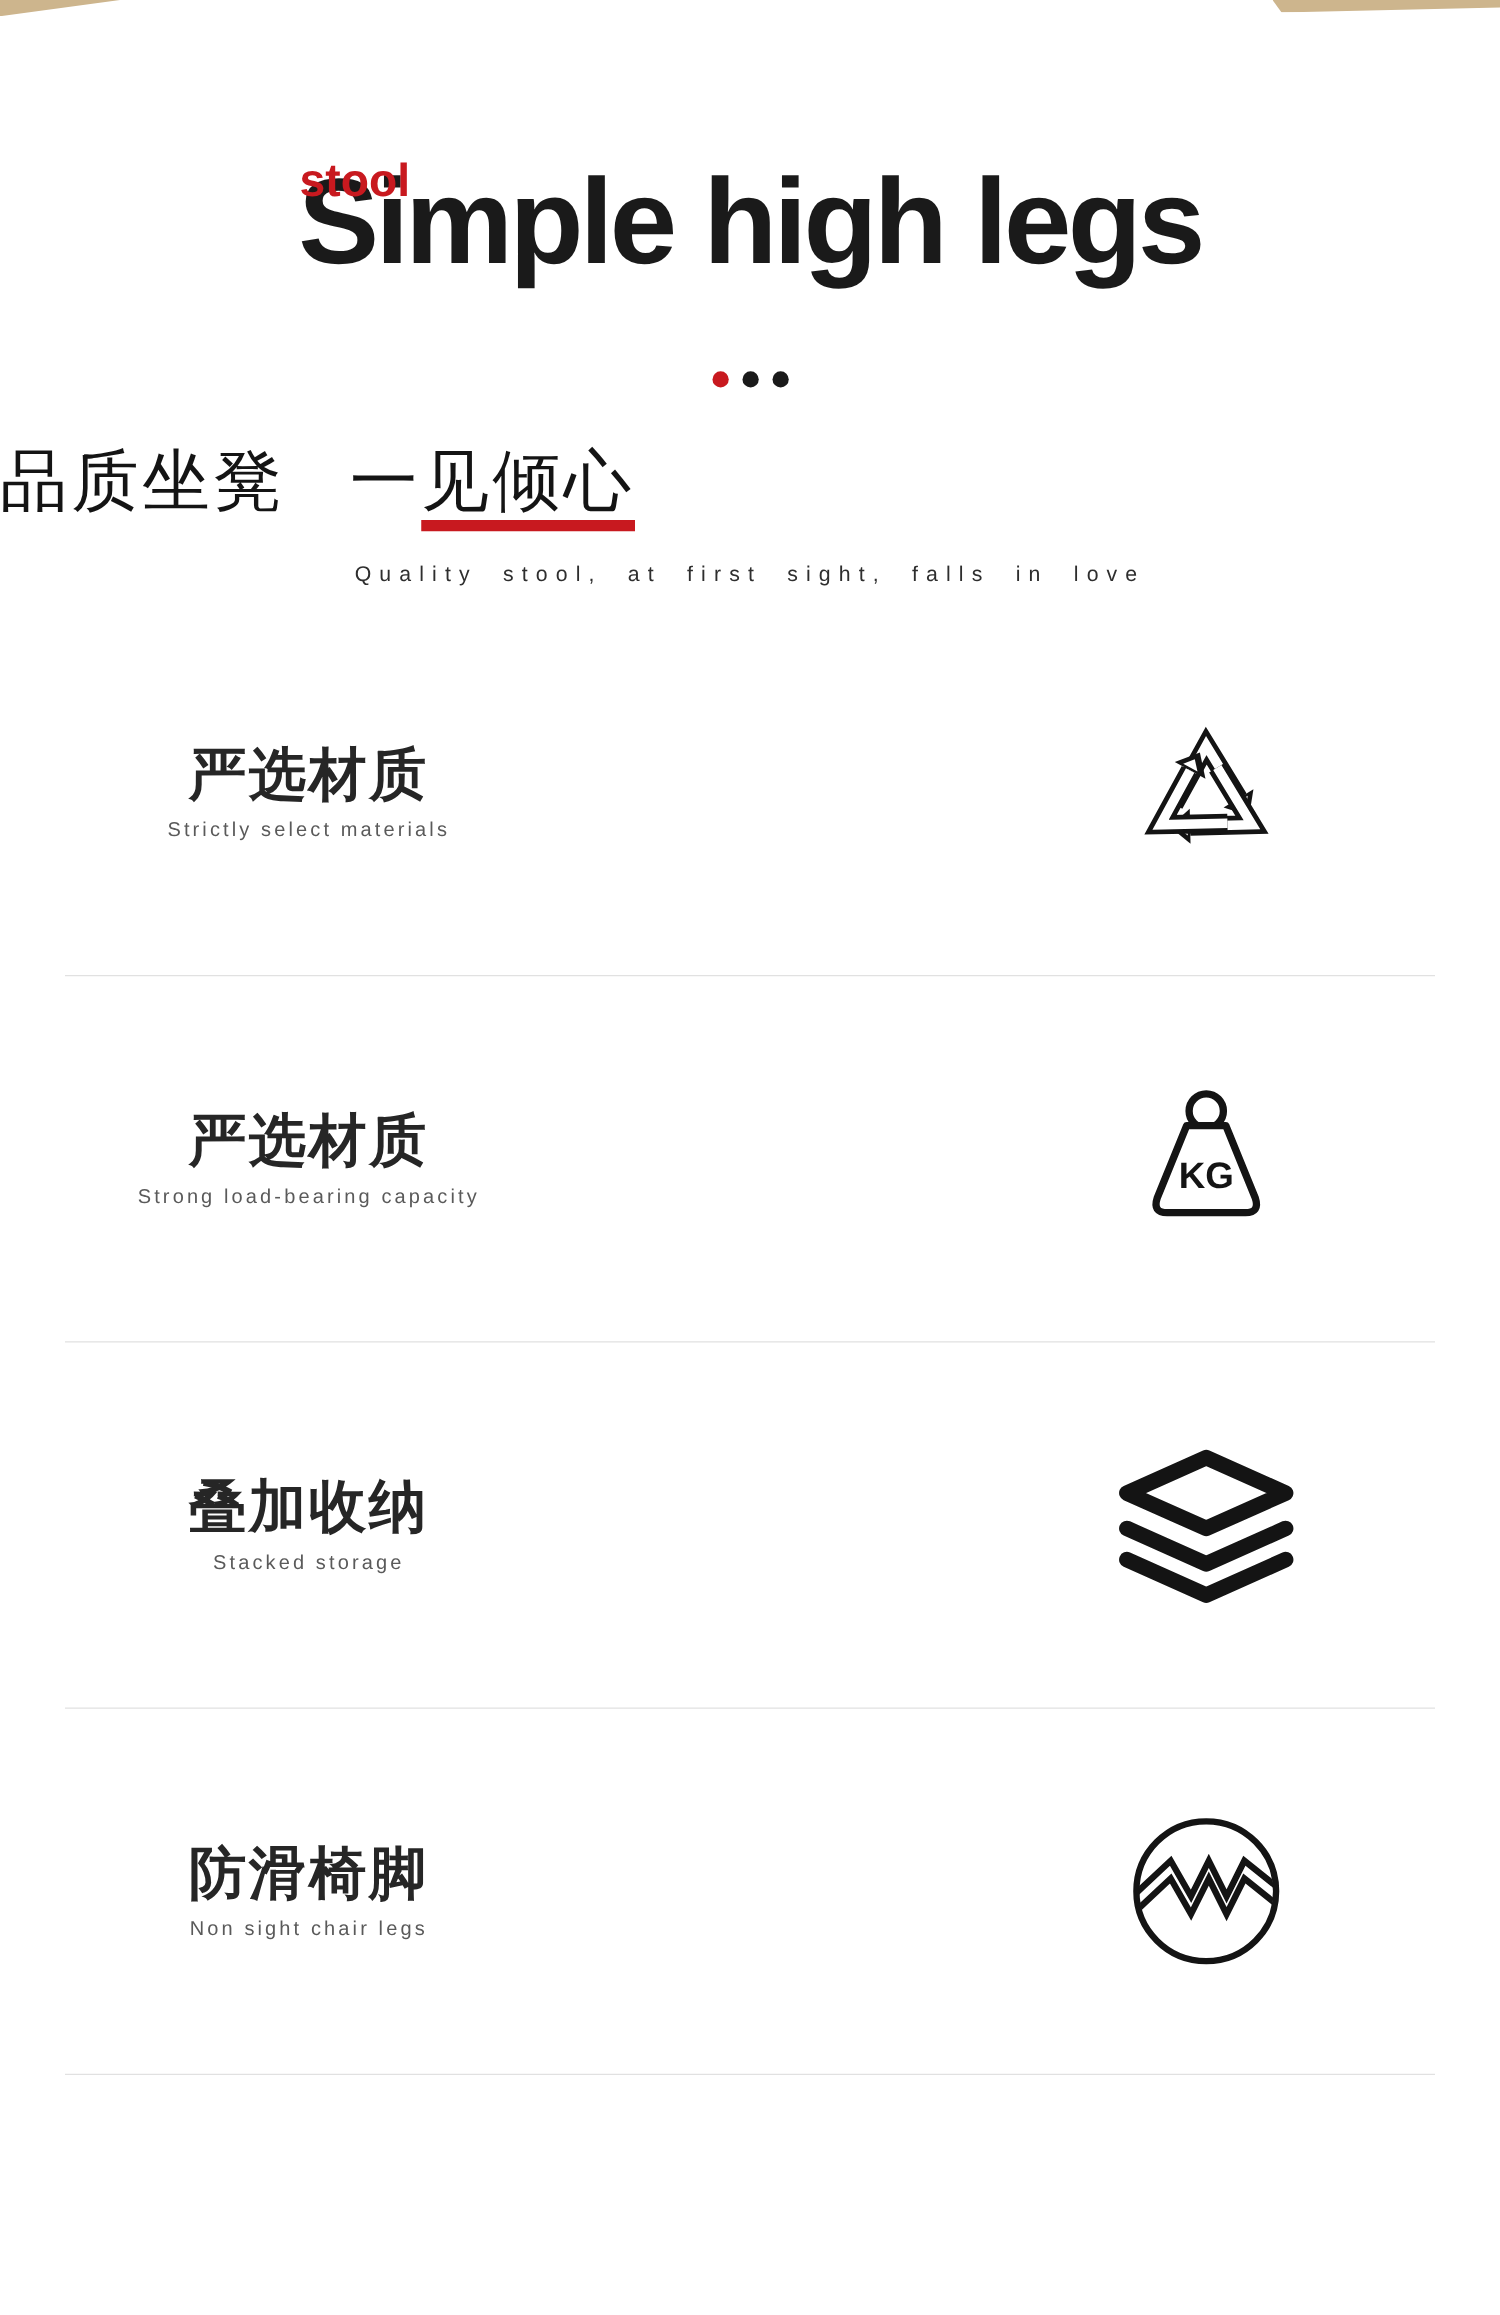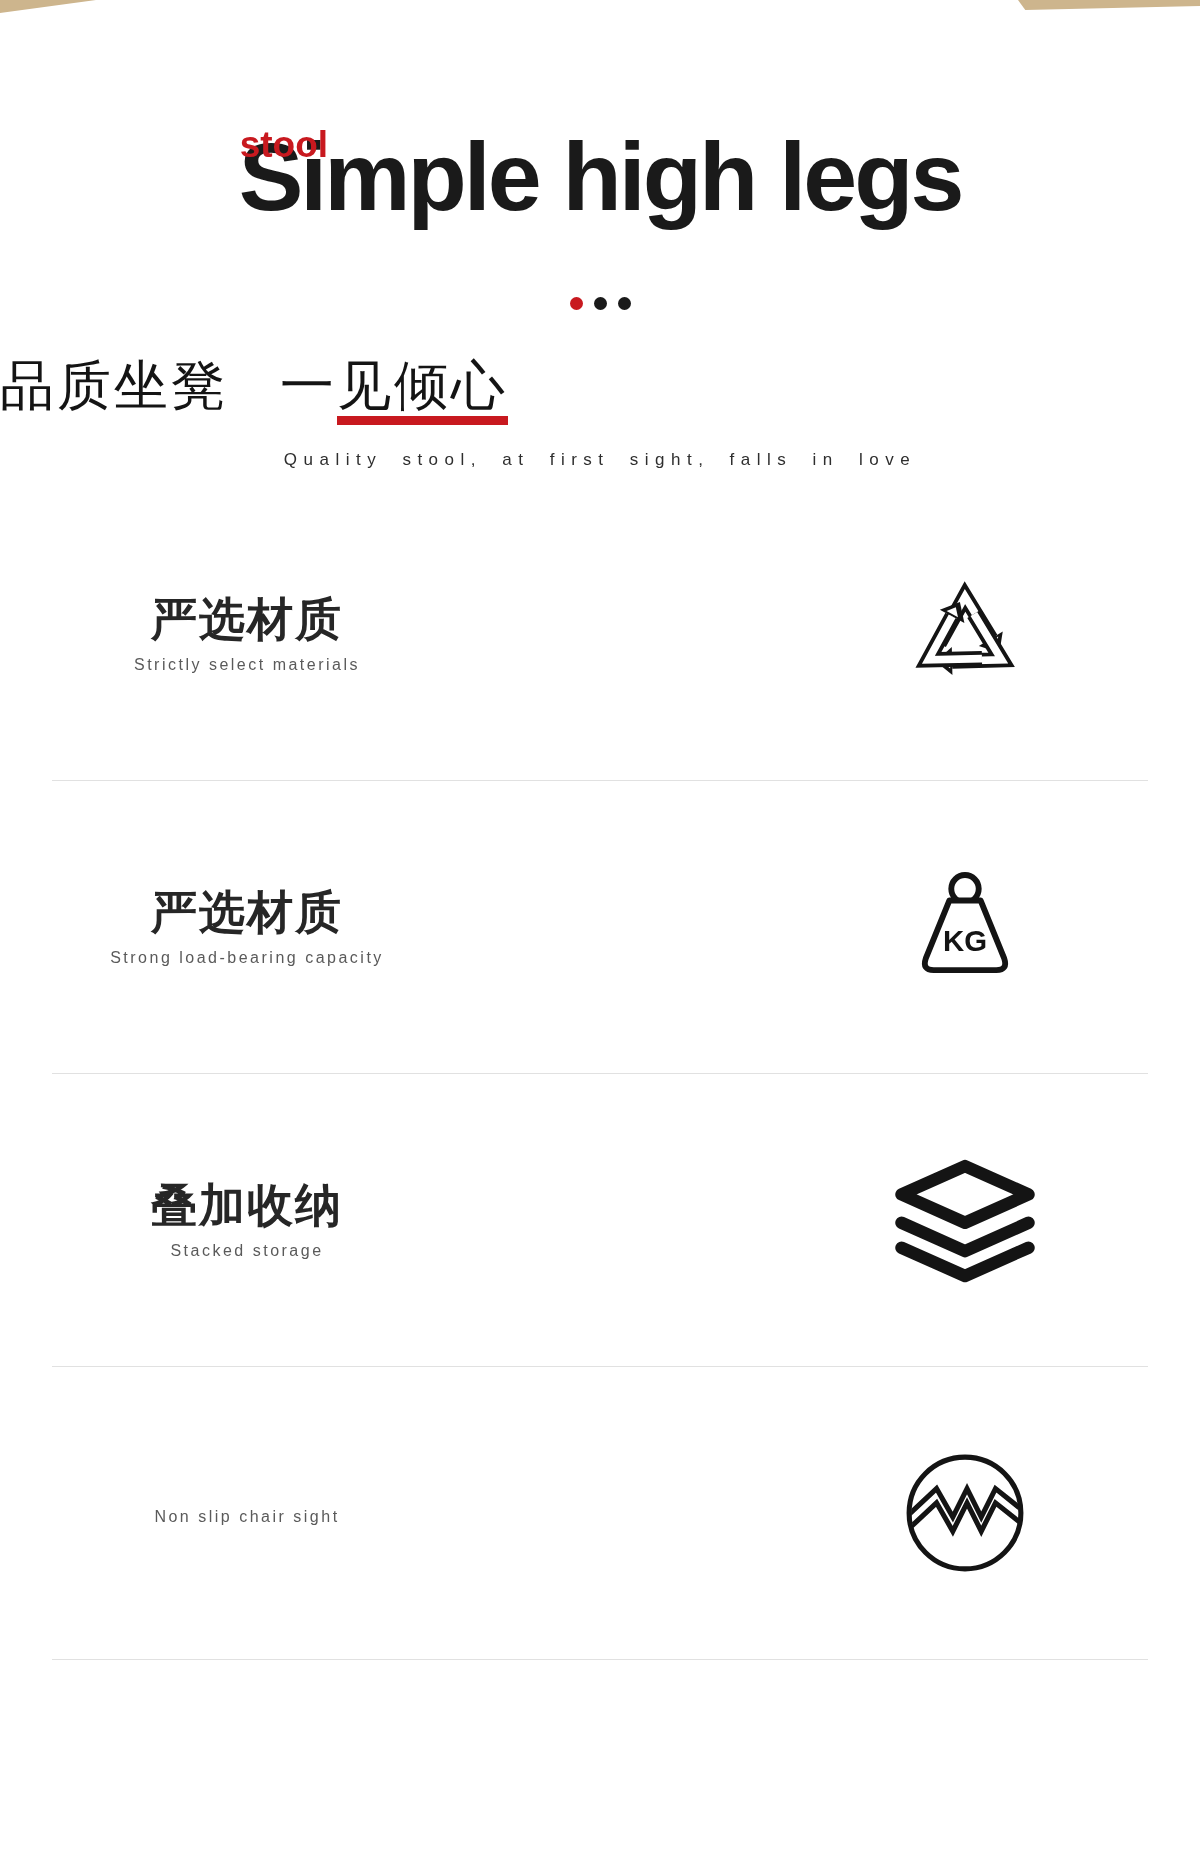--- a/index.html
+++ b/index.html
@@ -149,21 +149,22 @@
           <path d="M65 8 L121 33 L65 58 L9 33 Z"></path>
           <path d="M9 58 L65 83 L121 58"></path>
           <path d="M9 80 L65 105 L121 80"></path>
         </g>
       </svg>
     </div>
   </div>
 
   <div class="feature-row">
     <div class="f-text">
-      <div class="f-sub">Non slip chair sight</div>
+      <div class="f-title">防滑椅脚</div>
+      <div class="f-sub">Non sight chair legs</div>
     </div>
     <div class="f-icon">
       <svg width="126" height="126" viewBox="0 0 124 124">
         <clipPath id="cz">
             <circle cx="62" cy="62" r="53"></circle>
           </clipPath>
         <circle cx="62" cy="62" r="55" fill="none" stroke="#141414" stroke-width="5"></circle>
         <g clip-path="url(#cz)" fill="none" stroke="#141414" stroke-width="5" stroke-linejoin="miter">
           <path d="M2 68 L34 38 L50 66 L64 38 L78 66 L92 38 L122 62"></path>
           <path d="M2 82 L34 52 L50 80 L64 52 L78 80 L92 52 L122 76"></path>

